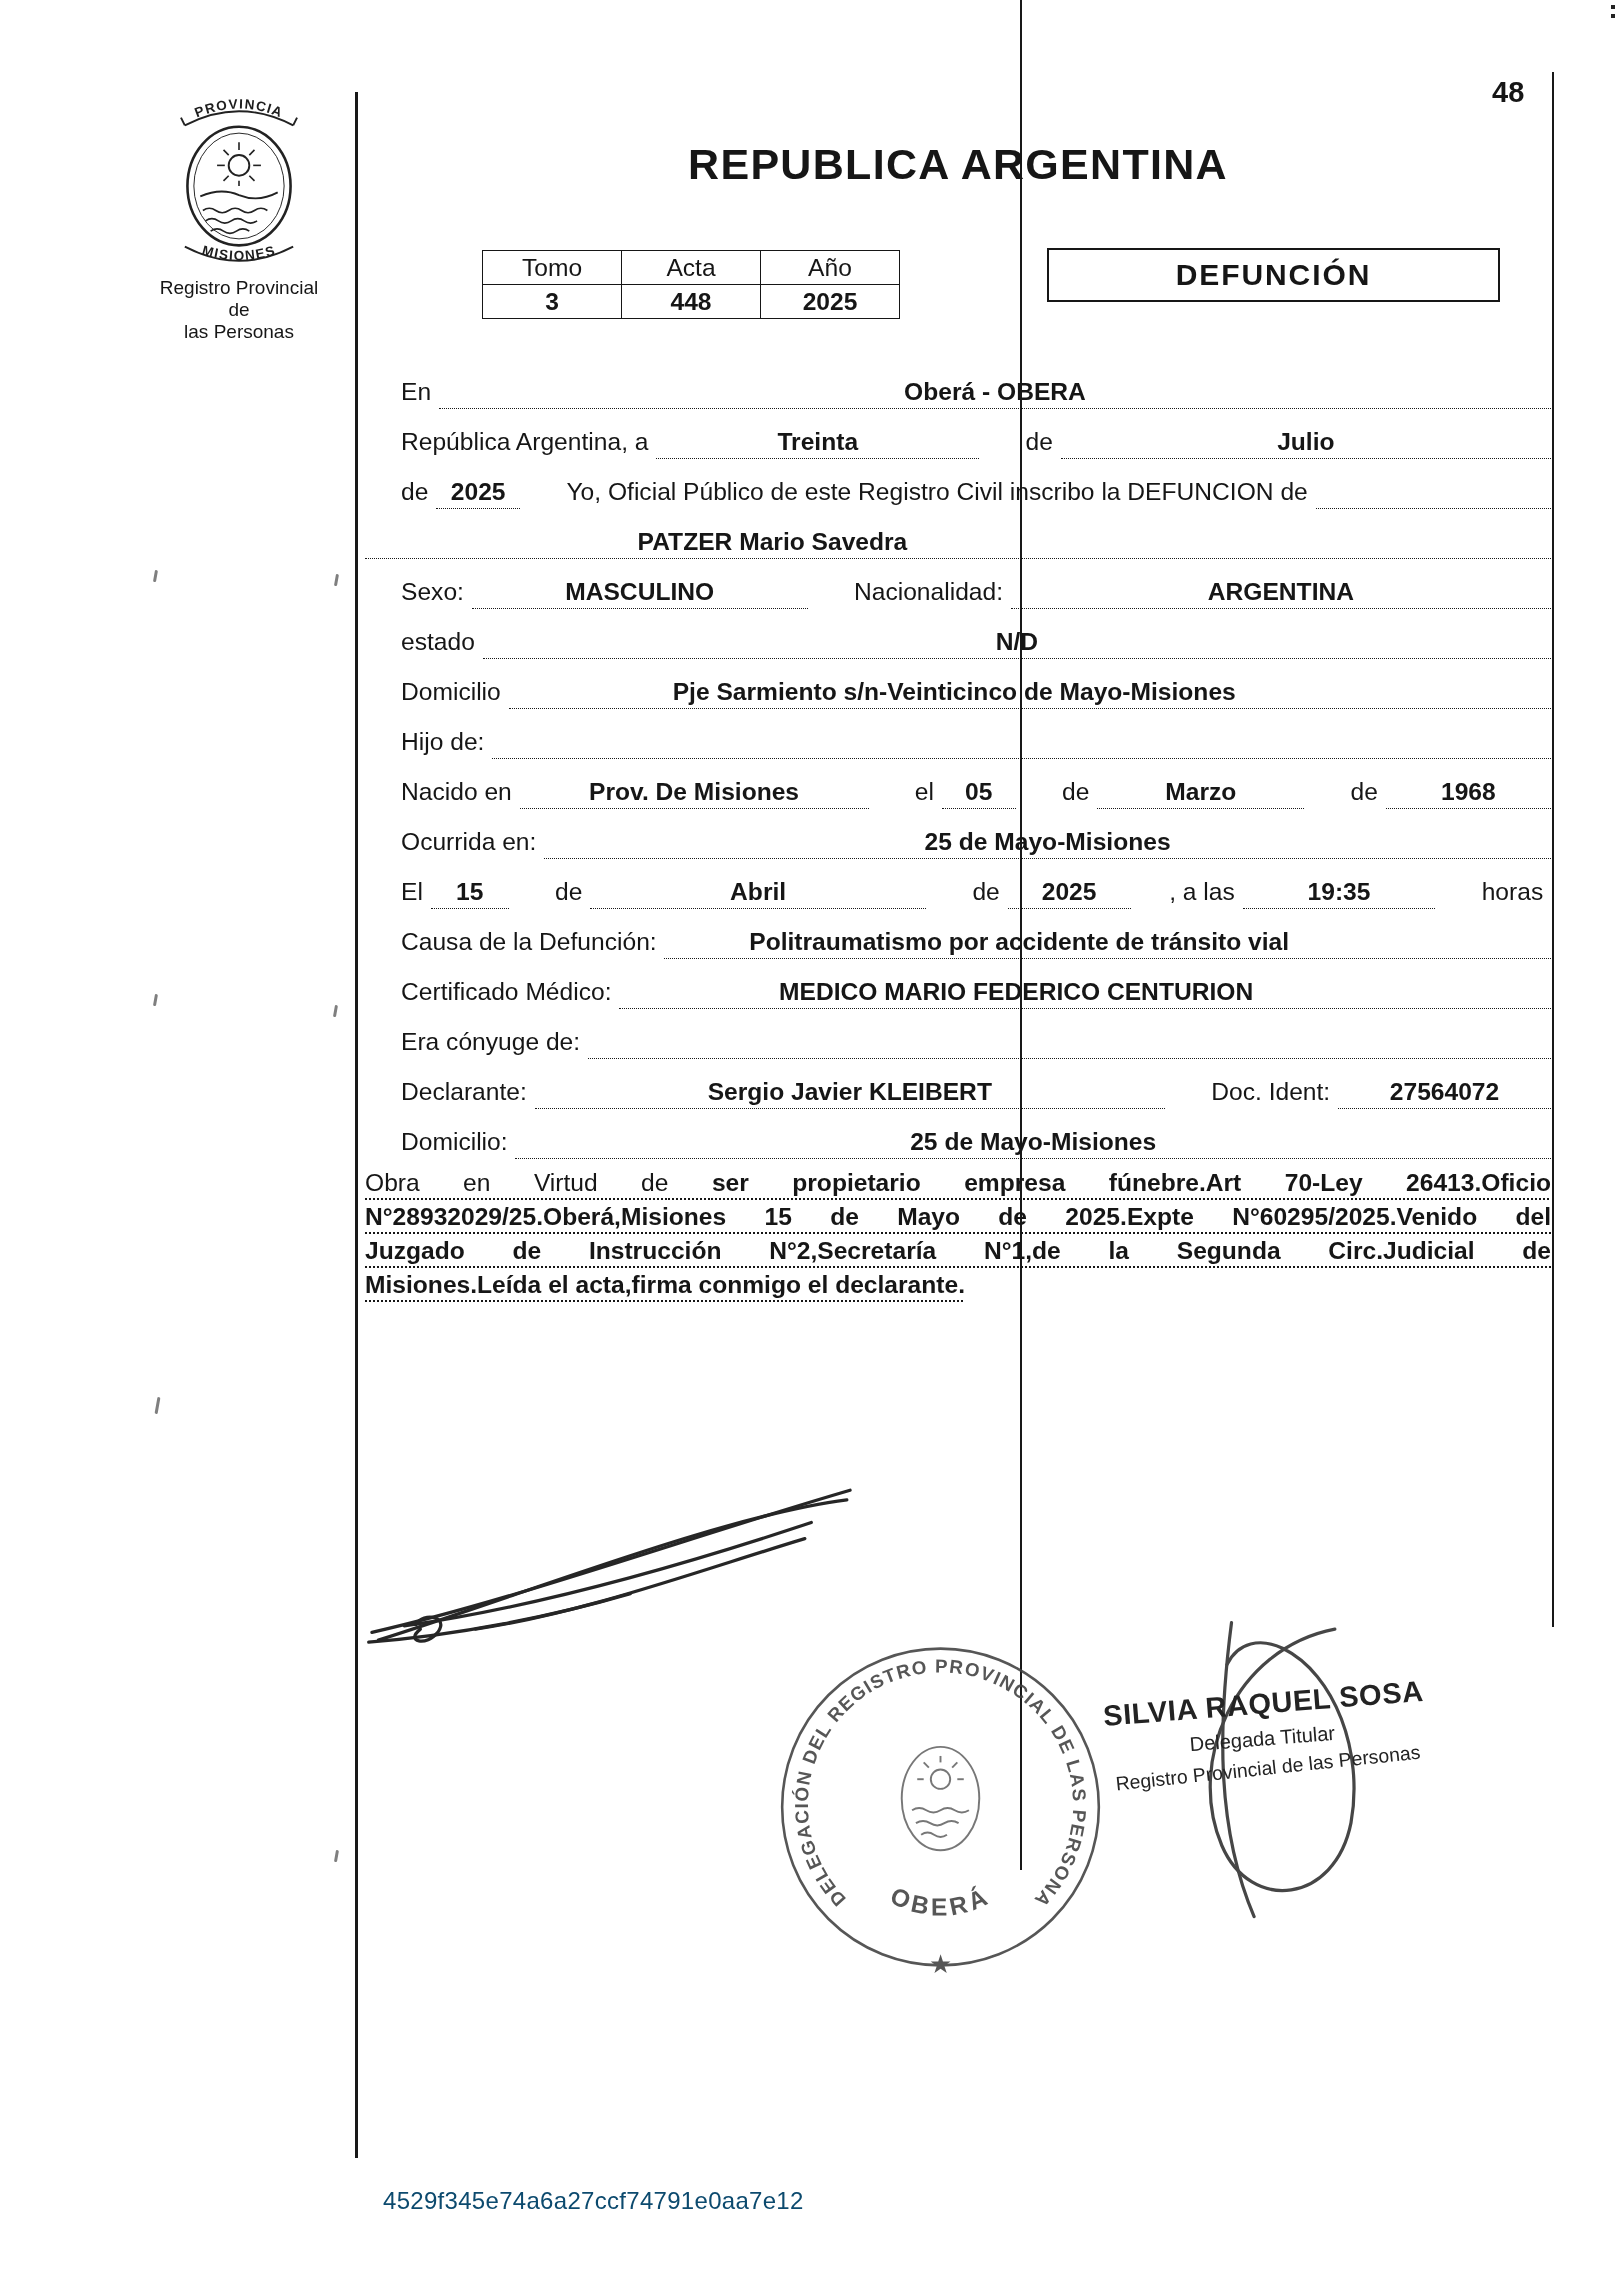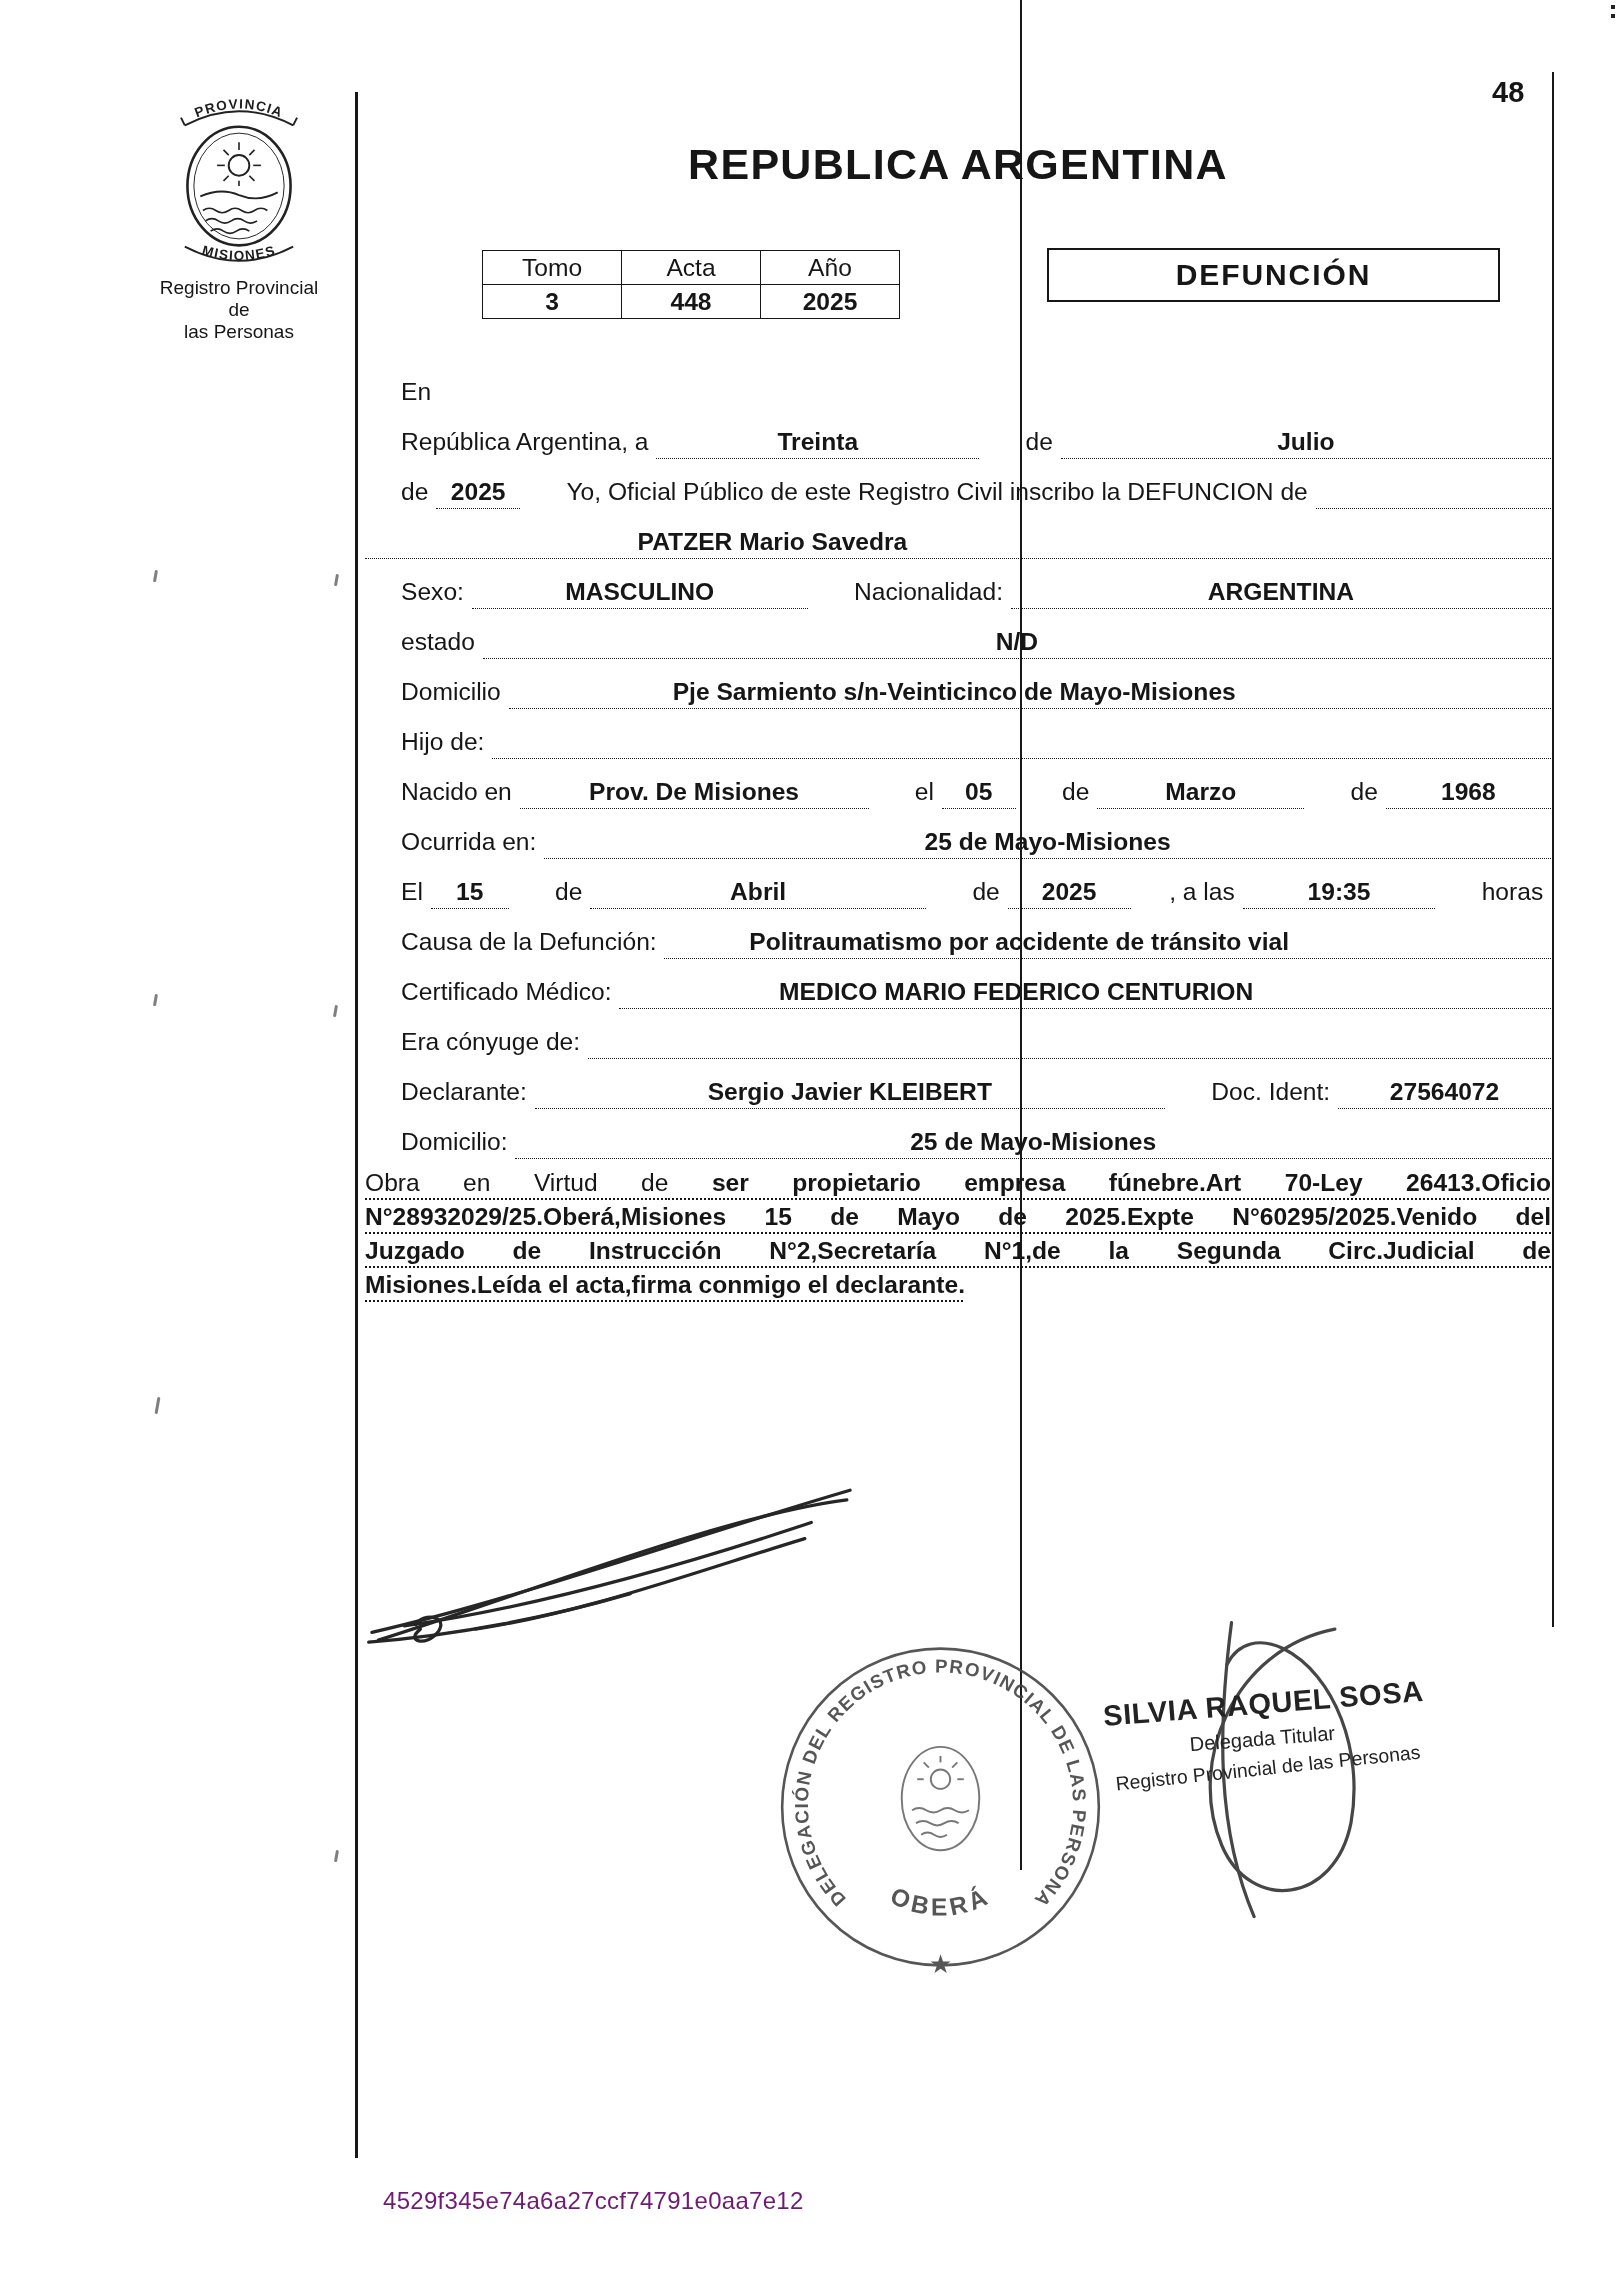--- a/index.html
+++ b/index.html
@@ -58,21 +58,21 @@
   
   .sig-svg { left:359px; top:1477px; }
   .round-stamp-svg { left:766px; top:1629px; opacity:.88; }
   .official-stamp { left:1102px; top:1700px; width:414px; transform:rotate(-4.5deg);
                     transform-origin:left top; color:#232323; }
   .official-stamp .name { font-size:29px; font-weight:bold; white-space:nowrap; letter-spacing:0.6px; }
   .official-stamp .role { font-size:20px; margin:6.5px 0 0 84px; }
   .official-stamp .office { font-size:19.4px; margin:5.2px 0 0 6.5px; transform:rotate(-1.5deg); }
   .loop-svg { left:1170px; top:1613px; opacity:.85; }
 
-  .footer-code { left:383px; top:2187px; font-size:24px; letter-spacing:0.3px; color:#701a75; }
+  .footer-code { left:383px; top:2187px; font-size:24px; letter-spacing:0.3px; color:#0c4a6e; }
 </style>
 </head>
 <body>
 
 <div class="vline vline-left"></div>
 <div class="vline vline-center"></div>
 <div class="vline vline-right"></div>
 
 <div class="abs page-number">48</div>
 <div class="abs corner-dots"></div>
@@ -139,20 +139,21 @@
   </tr>
 </tbody>
   </table>
 
 <div class="abs deftype-box">DEFUNCIÓN</div>
 
 <div class="form">
 
   <div class="frow">
     <span class="lbl">En</span>
+    <span class="field flex">Oberá - OBERA</span>
   </div>
 
   <div class="frow">
     <span class="lbl">República Argentina, a</span>
     <span class="field" style="width:323px;">Treinta</span>
     <span class="lbl mid">de</span>
     <span class="field flex">Julio</span>
   </div>
 
   <div class="frow">

